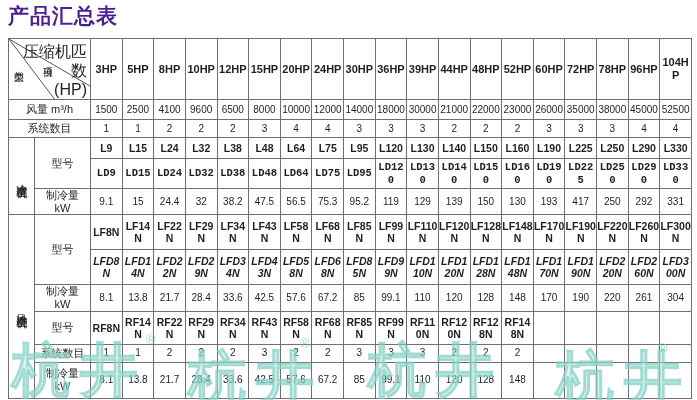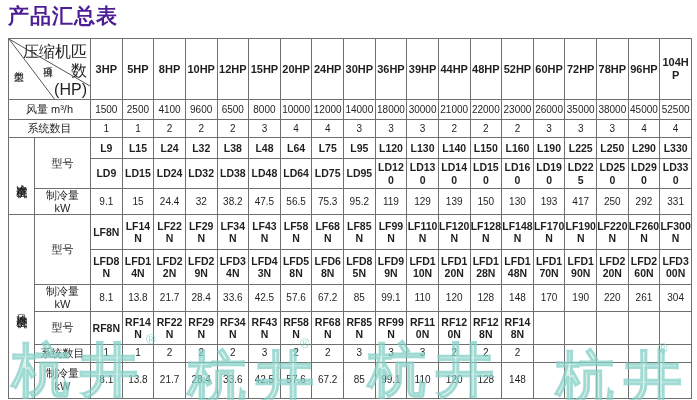--- a/index.html
+++ b/index.html
@@ -11,22 +11,22 @@
   table.spec td,table.spec th{border:1px solid #6f6f6f;text-align:center;vertical-align:middle;
     padding:0;word-break:break-all;background:transparent;}
   table.spec{border:1.5px solid #5a5a5a;}
   th.colhead{font-weight:bold;font-size:11px;}
   td.num{font-weight:normal;white-space:nowrap;font-size:10px;}
   td.model{font-weight:bold;font-size:10.5px;}
   td.rlabel{font-size:11px;}
   td.vlabel{font-size:11px;}
   .vtext{writing-mode:vertical-rl;text-orientation:upright;display:inline-block;letter-spacing:1px;}
   tr.r-header{height:60px;} tr.r-airflow{height:20px;} tr.r-sys{height:18px;}
-  tr.r-l{height:21px;} tr.r-ld{height:30px;} tr.r-wcool{height:26px;}
-  tr.r-lf{height:35px;} tr.r-lfd{height:35px;} tr.r-acool1{height:26px;}
+  tr.r-l{height:21px;} tr.r-ld{height:30px;font-family:Liberation Mono, monospace;} tr.r-wcool{height:26px;}
+  tr.r-lf{height:35px;} tr.r-lfd{height:35px;font-style:italic;} tr.r-acool1{height:26px;}
   tr.r-rf{height:33px;} tr.r-asys{height:18px;} tr.r-acool2{height:36px;}
   .corner{position:relative;padding:0;height:60px;}
   .corner svg{position:absolute;left:0;top:0;width:100%;height:100%;}
   .corner .hp{position:absolute;right:3px;top:3px;text-align:right;font-size:16px;line-height:1.2;}
   .corner .item{position:absolute;left:33px;top:20px;font-size:10px;}
   .corner .type{position:absolute;left:4px;top:24px;font-size:10px;}
   .unit{display:block;}
   .watermark{position:absolute;left:0;top:0;width:697px;height:400px;pointer-events:none;z-index:5;}
   .wm{position:absolute;font-size:58px;font-weight:bold;letter-spacing:10px;
     color:rgba(175,222,215,0.40);-webkit-text-stroke:1px rgba(125,205,195,0.65);white-space:nowrap;}

